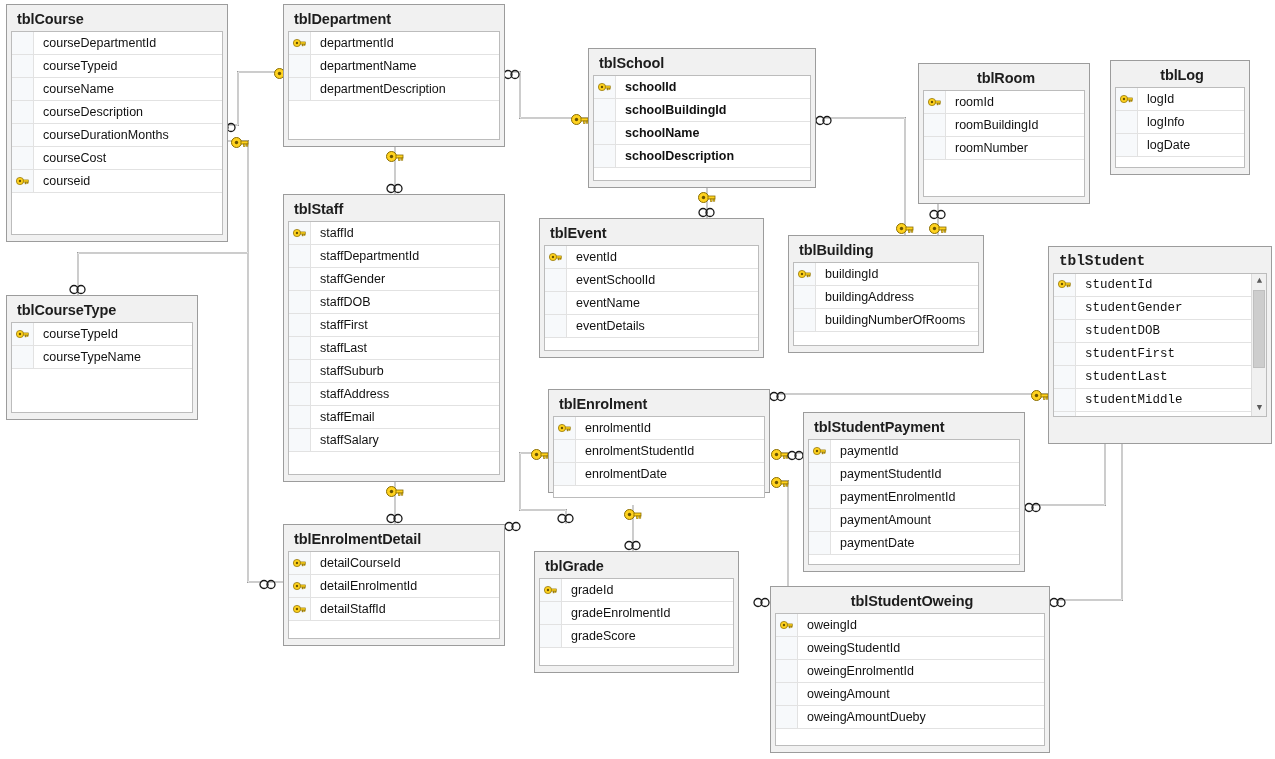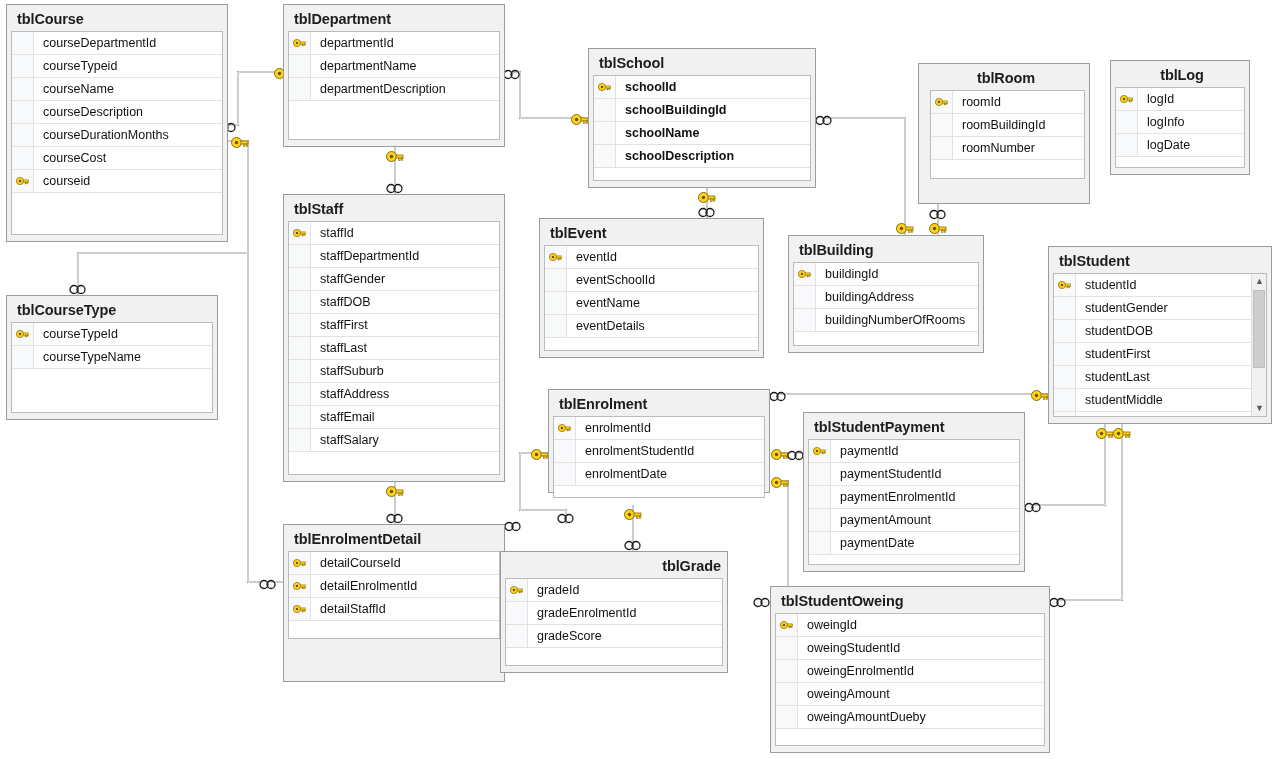--- a/index.html
+++ b/index.html
@@ -337,21 +337,21 @@
                   <rect x="10" y="5" width="7" height="3" fill="#ffd21e" stroke="#8a6d00" stroke-width="0.8"></rect>
                   <rect x="12.5" y="8" width="1.6" height="2.6" fill="#ffd21e" stroke="#8a6d00" stroke-width="0.6"></rect>
                   <rect x="15.2" y="8" width="1.6" height="2.2" fill="#ffd21e" stroke="#8a6d00" stroke-width="0.6"></rect>
                 </svg></span>
             </div>
             <div class="col-name">courseid</div>
           </div>
           <div class="filler"></div>
         </div>
       </div>
-      <div class="tbl" style="left: 6px; top: 295px; width: 212px; height: 125px;">
+      <div class="tbl" style="left: 6px; top: 295px; width: 192px; height: 125px;">
         <div class="tbl-title">tblCourseType</div>
         <div class="tbl-body" style="height: 91px;">
           <div class="col">
             <div class="col-gutter">
               <span class="keyglyph"><svg width="13" height="10" viewBox="0 0 18 13">
                   <circle cx="5.5" cy="6.5" r="5" fill="#ffd21e" stroke="#8a6d00" stroke-width="1"></circle>
                   <circle cx="5.5" cy="6.5" r="1.7" fill="#6b5400"></circle>
                   <rect x="10" y="5" width="7" height="3" fill="#ffd21e" stroke="#8a6d00" stroke-width="0.8"></rect>
                   <rect x="12.5" y="8" width="1.6" height="2.6" fill="#ffd21e" stroke="#8a6d00" stroke-width="0.6"></rect>
                   <rect x="15.2" y="8" width="1.6" height="2.2" fill="#ffd21e" stroke="#8a6d00" stroke-width="0.6"></rect>
@@ -417,21 +417,21 @@
           </div>
           <div class="col">
             <div class="col-gutter"></div>
             <div class="col-name">schoolDescription</div>
           </div>
           <div class="filler"></div>
         </div>
       </div>
       <div class="tbl" style="left: 918px; top: 63px; width: 172px; height: 141px; text-align: center;">
         <div class="tbl-title">tblRoom</div>
-        <div class="tbl-body" style="height: 89px; margin-left: 7px;">
+        <div class="tbl-body" style="height: 107px;">
           <div class="col">
             <div class="col-gutter">
               <span class="keyglyph"><svg width="13" height="10" viewBox="0 0 18 13">
                   <circle cx="5.5" cy="6.5" r="5" fill="#ffd21e" stroke="#8a6d00" stroke-width="1"></circle>
                   <circle cx="5.5" cy="6.5" r="1.7" fill="#6b5400"></circle>
                   <rect x="10" y="5" width="7" height="3" fill="#ffd21e" stroke="#8a6d00" stroke-width="0.8"></rect>
                   <rect x="12.5" y="8" width="1.6" height="2.6" fill="#ffd21e" stroke="#8a6d00" stroke-width="0.6"></rect>
                   <rect x="15.2" y="8" width="1.6" height="2.2" fill="#ffd21e" stroke="#8a6d00" stroke-width="0.6"></rect>
                 </svg></span>
             </div>
@@ -577,21 +577,21 @@
             <div class="col-gutter"></div>
             <div class="col-name">buildingAddress</div>
           </div>
           <div class="col">
             <div class="col-gutter"></div>
             <div class="col-name">buildingNumberOfRooms</div>
           </div>
           <div class="filler"></div>
         </div>
       </div>
-      <div class="tbl" style="left: 1048px; top: 246px; width: 224px; height: 178px;">
+      <div class="tbl" style="left: 1048px; top: 246px; width: 224px; height: 198px; font-family: Liberation Mono, monospace;">
         <div class="tbl-title">tblStudent</div>
         <div class="tbl-body" style="height: 144px;">
           <div class="col">
             <div class="col-gutter">
               <span class="keyglyph"><svg width="13" height="10" viewBox="0 0 18 13">
                   <circle cx="5.5" cy="6.5" r="5" fill="#ffd21e" stroke="#8a6d00" stroke-width="1"></circle>
                   <circle cx="5.5" cy="6.5" r="1.7" fill="#6b5400"></circle>
                   <rect x="10" y="5" width="7" height="3" fill="#ffd21e" stroke="#8a6d00" stroke-width="0.8"></rect>
                   <rect x="12.5" y="8" width="1.6" height="2.6" fill="#ffd21e" stroke="#8a6d00" stroke-width="0.6"></rect>
                   <rect x="15.2" y="8" width="1.6" height="2.2" fill="#ffd21e" stroke="#8a6d00" stroke-width="0.6"></rect>
@@ -684,21 +684,21 @@
             <div class="col-gutter"></div>
             <div class="col-name">paymentAmount</div>
           </div>
           <div class="col">
             <div class="col-gutter"></div>
             <div class="col-name">paymentDate</div>
           </div>
           <div class="filler"></div>
         </div>
       </div>
-      <div class="tbl" style="left: 283px; top: 524px; width: 222px; height: 158px;">
+      <div class="tbl" style="left: 283px; top: 524px; width: 222px; height: 122px;">
         <div class="tbl-title">tblEnrolmentDetail</div>
         <div class="tbl-body" style="height: 88px;">
           <div class="col">
             <div class="col-gutter">
               <span class="keyglyph"><svg width="13" height="10" viewBox="0 0 18 13">
                   <circle cx="5.5" cy="6.5" r="5" fill="#ffd21e" stroke="#8a6d00" stroke-width="1"></circle>
                   <circle cx="5.5" cy="6.5" r="1.7" fill="#6b5400"></circle>
                   <rect x="10" y="5" width="7" height="3" fill="#ffd21e" stroke="#8a6d00" stroke-width="0.8"></rect>
                   <rect x="12.5" y="8" width="1.6" height="2.6" fill="#ffd21e" stroke="#8a6d00" stroke-width="0.6"></rect>
                   <rect x="15.2" y="8" width="1.6" height="2.2" fill="#ffd21e" stroke="#8a6d00" stroke-width="0.6"></rect>
@@ -726,21 +726,21 @@
                   <rect x="10" y="5" width="7" height="3" fill="#ffd21e" stroke="#8a6d00" stroke-width="0.8"></rect>
                   <rect x="12.5" y="8" width="1.6" height="2.6" fill="#ffd21e" stroke="#8a6d00" stroke-width="0.6"></rect>
                   <rect x="15.2" y="8" width="1.6" height="2.2" fill="#ffd21e" stroke="#8a6d00" stroke-width="0.6"></rect>
                 </svg></span>
             </div>
             <div class="col-name">detailStaffId</div>
           </div>
           <div class="filler"></div>
         </div>
       </div>
-      <div class="tbl" style="left: 500px; top: 551px; width: 228px; height: 122px; text-align: right;">
+      <div class="tbl" style="left: 534px; top: 551px; width: 205px; height: 122px;">
         <div class="tbl-title">tblGrade</div>
         <div class="tbl-body" style="height: 88px;">
           <div class="col">
             <div class="col-gutter">
               <span class="keyglyph"><svg width="13" height="10" viewBox="0 0 18 13">
                   <circle cx="5.5" cy="6.5" r="5" fill="#ffd21e" stroke="#8a6d00" stroke-width="1"></circle>
                   <circle cx="5.5" cy="6.5" r="1.7" fill="#6b5400"></circle>
                   <rect x="10" y="5" width="7" height="3" fill="#ffd21e" stroke="#8a6d00" stroke-width="0.8"></rect>
                   <rect x="12.5" y="8" width="1.6" height="2.6" fill="#ffd21e" stroke="#8a6d00" stroke-width="0.6"></rect>
                   <rect x="15.2" y="8" width="1.6" height="2.2" fill="#ffd21e" stroke="#8a6d00" stroke-width="0.6"></rect>
@@ -752,21 +752,21 @@
             <div class="col-gutter"></div>
             <div class="col-name">gradeEnrolmentId</div>
           </div>
           <div class="col">
             <div class="col-gutter"></div>
             <div class="col-name">gradeScore</div>
           </div>
           <div class="filler"></div>
         </div>
       </div>
-      <div class="tbl" style="left: 770px; top: 586px; width: 280px; height: 167px;">
+      <div class="tbl" style="left: 770px; top: 586px; width: 280px; height: 167px; text-align: center;">
         <div class="tbl-title">tblStudentOweing</div>
         <div class="tbl-body" style="height: 133px;">
           <div class="col">
             <div class="col-gutter">
               <span class="keyglyph"><svg width="13" height="10" viewBox="0 0 18 13">
                   <circle cx="5.5" cy="6.5" r="5" fill="#ffd21e" stroke="#8a6d00" stroke-width="1"></circle>
                   <circle cx="5.5" cy="6.5" r="1.7" fill="#6b5400"></circle>
                   <rect x="10" y="5" width="7" height="3" fill="#ffd21e" stroke="#8a6d00" stroke-width="0.8"></rect>
                   <rect x="12.5" y="8" width="1.6" height="2.6" fill="#ffd21e" stroke="#8a6d00" stroke-width="0.6"></rect>
                   <rect x="15.2" y="8" width="1.6" height="2.2" fill="#ffd21e" stroke="#8a6d00" stroke-width="0.6"></rect>

